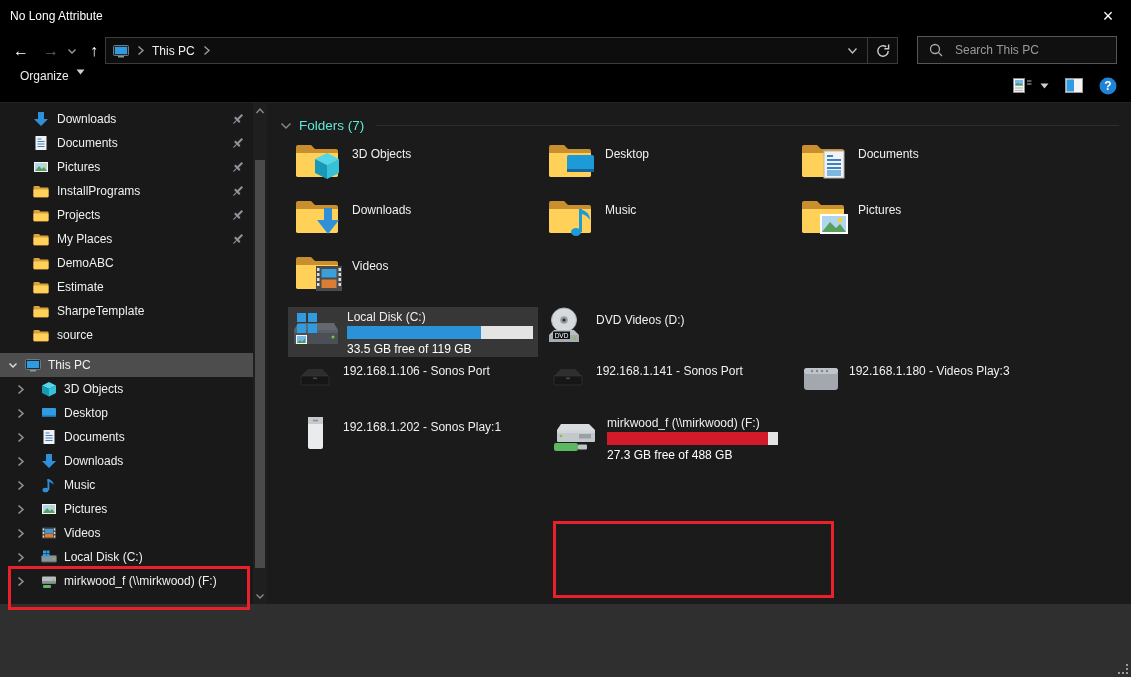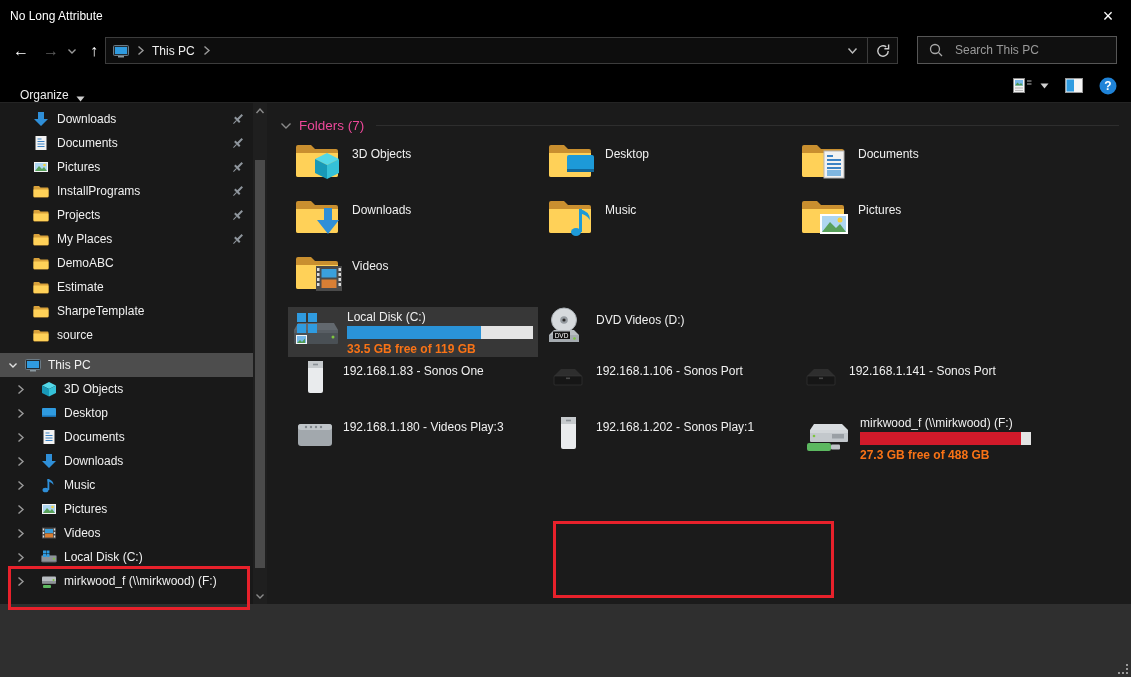--- a/index.html
+++ b/index.html
@@ -18,57 +18,57 @@
   .crumb{display:flex;align-items:center;gap:7px;padding-left:7px;}
   .addr-right{margin-left:auto;display:flex;align-items:center;height:100%;}
   .addr-btn{width:29px;height:100%;display:flex;align-items:center;justify-content:center;}
   .addr-sep{width:1px;height:100%;background:#3c3c3c;}
   .searchbox{position:absolute;left:917px;top:4px;width:200px;height:28px;border:1px solid #565656;background:#101010;
              display:flex;align-items:center;gap:9px;padding-left:10px;box-sizing:border-box;}
   .searchbox input{background:transparent;border:none;outline:none;color:#d0d0d0;font:inherit;width:150px;}
   .searchbox input::placeholder{color:#9a9a9a;}
   
   .toolbar{position:absolute;top:69px;left:0;right:0;height:34px;background:#000;border-bottom:1px solid #242424;box-sizing:border-box;}
-  .organize{position:absolute;left:20px;top:0;height:33px;display:flex;align-items:flex-end;gap:7px;color:#eee;}
+  .organize{position:absolute;left:20px;top:0;height:33px;display:flex;align-items:flex-start;gap:7px;color:#eee;}
   .tb-right{position:absolute;right:14px;top:0;height:33px;display:flex;align-items:center;gap:16px;}
   .tb-group{display:flex;align-items:center;gap:8px;}
   
   .sidebar{position:absolute;left:0;top:103px;width:253px;height:501px;background:#191919;padding-top:4px;box-sizing:border-box;overflow:hidden;}
   .qa-row{position:relative;height:24px;display:flex;align-items:center;gap:8px;padding-left:33px;}
   .tree-parent{height:24px;display:flex;align-items:center;gap:7px;padding-left:8px;background:#4d4d4d;margin-top:6px;}
   .tree-child{height:24px;display:flex;align-items:center;gap:7px;padding-left:16px;}
   .tree-child .chev{width:18px;display:flex;justify-content:flex-start;}
   .pin{position:absolute;right:8px;top:5px;}
   .lbl{white-space:nowrap;}
   
   .vscroll{position:absolute;left:253px;top:103px;width:14px;height:501px;background:#1f1f1f;}
   .vthumb{position:absolute;left:2px;top:57px;width:10px;height:408px;background:#4a4a4a;}
   .varrow{position:absolute;left:0;width:14px;height:16px;display:flex;align-items:center;justify-content:center;}
   
   .main{position:absolute;left:267px;top:103px;width:864px;height:501px;background:#1b1b1b;padding-top:8px;box-sizing:border-box;overflow:hidden;}
-  .sec-header{height:28px;display:flex;align-items:center;padding-left:13px;font-size:13.5px;color:#ec4899;}
+  .sec-header{height:28px;display:flex;align-items:center;padding-left:13px;font-size:13.5px;color:#5eead4;}
   .sec-header .ht{margin-left:7px;}
   .hline{flex:1;height:1px;background:#2e2e2e;margin:0 12px 0 12px;}
   .grid{display:grid;}
   .grid-folders{grid-template-columns:253px 253px 1fr;grid-auto-rows:56px;padding-left:28px;}
   .grid-devices{grid-template-columns:253px 253px 1fr;grid-auto-rows:50px;padding-left:21px;}
   .grid-network{grid-template-columns:253px 253px 1fr;grid-template-rows:56px 50px 72px;padding-left:28px;}
   .tile{display:flex;align-items:flex-start;gap:9px;width:250px;}
   .tile .tile-lbl{margin-top:8px;}
   .net-tile{display:flex;align-items:flex-start;gap:8px;width:250px;}
   .net-tile .icbox{width:40px;height:40px;display:flex;align-items:center;justify-content:center;}
   .net-tile .tile-lbl{margin-top:7px;}
   .drive-tile{display:flex;gap:8px;padding:3px 0 3px 5px;width:250px;box-sizing:border-box;align-items:flex-start;}
   .drive-tile.selected{background:#373737;}
   .drive-info{display:flex;flex-direction:column;}
   .drive-name{line-height:14px;}
   .bar{width:186px;height:13px;background:#e4e4e4;margin:2px 0 3px 0;}
   .drive-tile.narrow .bar{width:171px;}
   .bar-fill{height:100%;}
-  .drive-sub{color:#f97316;font-weight:bold;}
+  .drive-sub{color:#ffffff;}
   
   .footer{position:absolute;left:0;top:604px;width:1131px;height:73px;background:#2f2f2f;}
   .grip{position:absolute;right:3px;bottom:3px;width:10px;height:10px;}
   .grip i{position:absolute;width:2px;height:2px;background:#9a9a9a;}
   
   .annotation{position:absolute;border:3px solid #e8212b;z-index:30;pointer-events:none;}
   #anno-sidebar{left:8px;top:566px;width:236px;height:38px;}
   #anno-net{left:553px;top:521px;width:275px;height:71px;}
   .ic{display:inline-flex;flex:none;line-height:0;}
 </style>
@@ -658,32 +658,20 @@
             </svg>
           </span>
           <span class="tile-lbl" style="margin-top:6px">DVD Videos (D:)</span>
         </div>
       </div>
 
     <div class="grid grid-network" id="grid-network">
         <div class="net-tile">
           <span class="icbox">
             <span class="ic">
-              <svg width="30" height="38" viewBox="0 0 30 38" xmlns="http://www.w3.org/2000/svg">
-                <rect x="8" y="3" width="15" height="32" rx="2" fill="#e9ebed"></rect>
-                <rect x="8" y="3" width="15" height="7" fill="#c6cacd"></rect>
-                <rect x="13" y="5.7" width="5" height="1.6" fill="#8a9096"></rect>
-              </svg>
-            </span>
-          </span>
-          <span class="tile-lbl">192.168.1.83 - Sonos One</span>
-        </div>
-        <div class="net-tile">
-          <span class="icbox">
-            <span class="ic">
               <svg width="40" height="30" viewBox="0 0 40 30" xmlns="http://www.w3.org/2000/svg">
                 <path d="M6 14l7-7h14l7 7z" fill="#2e2e2e"></path>
                 <rect x="6" y="14" width="28" height="9" rx="1" fill="#161616" stroke="#3a3a3a" stroke-width="0.6"></rect>
                 <rect x="18" y="15.5" width="4" height="1.6" fill="#484848"></rect>
               </svg>
             </span>
           </span>
           <span class="tile-lbl">192.168.1.106 - Sonos Port</span>
         </div>
         <div class="net-tile">

